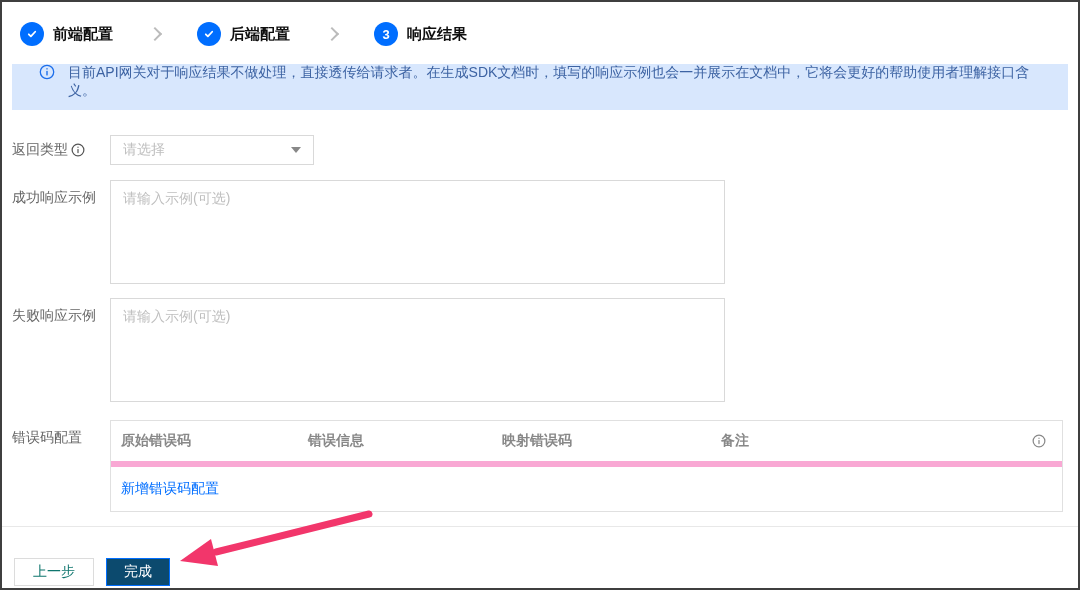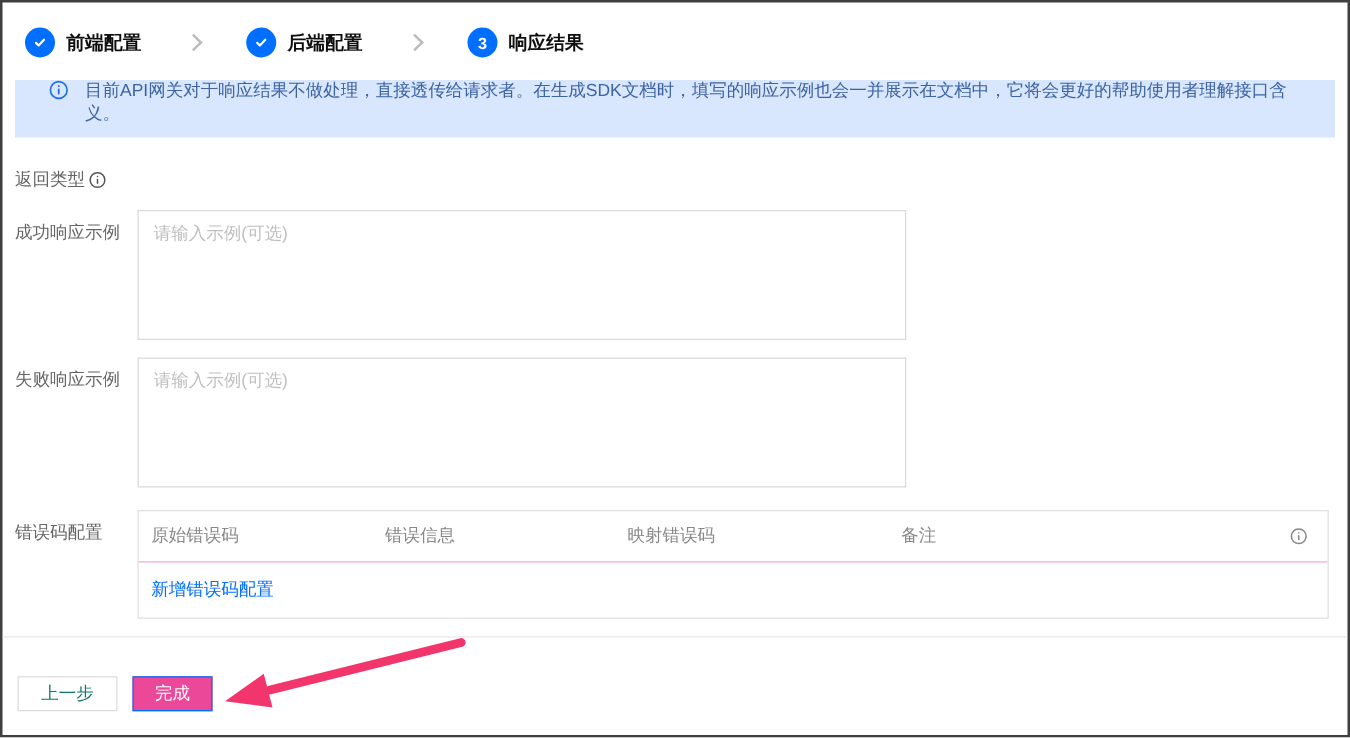--- a/index.html
+++ b/index.html
@@ -33,38 +33,38 @@
     border-top:6px solid #888;}
   .row-textarea{margin-top:15px;}
   .row-textarea2{margin-top:14px;}
   textarea{width:615px;height:104px;box-sizing:border-box;border:1px solid #d9d9d9;resize:none;
     font-family:"Liberation Sans","DejaVu Sans",sans-serif;font-size:14px;padding:9px 12px;color:#333;outline:none;}
   textarea::placeholder{color:#bfbfbf;}
   .label-info{color:#555;display:flex;align-items:center;cursor:pointer;}
   
   .row-table{margin-top:18px;}
   .err-table{flex:1;margin-right:15px;border:1px solid #e0e0e0;background:#fff;}
-  .tbl-head{display:flex;align-items:center;height:40px;border-bottom:1px solid #f9a8d4;
-    font-size:14px;color:#888;font-weight:normal;justify-content:space-between;}
+  .tbl-head{display:flex;align-items:center;height:40px;border-bottom:6px solid #f9a8d4;
+    font-size:14px;color:#888;font-weight:bold;justify-content:space-between;}
   .th{box-sizing:border-box;}
   .th1{width:197px;padding-left:10px;}
   .th2{width:219px;}
   .th3{width:194px;}
   .th4{width:226px;}
   .th5{flex:1;display:flex;align-items:center;justify-content:flex-end;gap:6px;padding-right:16px;}
   .th5 .label-info{color:#888;}
   .tbl-row{height:44px;display:flex;align-items:center;padding-left:10px;}
   .add-link{font-size:14px;color:#006eff;text-decoration:none;cursor:pointer;}
   
   .divider{margin-top:14px;border-top:1px solid #e8e8e8;}
   .footer{display:flex;gap:12px;margin-top:31px;padding-left:12px;}
   .btn{height:28px;box-sizing:border-box;font-size:14px;display:flex;align-items:center;
     justify-content:center;cursor:pointer;font-family:inherit;}
   .btn-prev{width:80px;background:#fff;border:1px solid #dcdcdc;color:#0f766e;}
-  .btn-finish{width:64px;background:#ec4899;border:1px solid #006eff;color:#fff;}
+  .btn-finish{width:64px;background:#0c4a6e;border:1px solid #006eff;color:#fff;}
   
   .arrow-overlay{position:absolute;left:0;top:0;width:1080px;height:590px;pointer-events:none;z-index:10;}
 </style>
 </head>
 <body>
 
 <div class="page">
 
   <div class="steps">
     <div class="step">
@@ -105,20 +105,24 @@
   <div class="row row-select">
     <div class="row-label">
       <span>返回类型</span>
       <span class="label-info">
         <svg width="14" height="14" viewBox="0 0 16 16">
             <circle cx="8" cy="8" r="6.7" fill="none" stroke="currentColor" stroke-width="1.4"></circle>
             <rect x="7.3" y="6.8" width="1.4" height="4.8" rx="0.7" fill="currentColor"></rect>
             <rect x="7.3" y="4" width="1.4" height="1.6" rx="0.7" fill="currentColor"></rect>
           </svg>
       </span>
+    </div>
+    <div class="select-box">
+      <span class="select-placeholder">请选择</span>
+      <span class="caret"></span>
     </div>
   </div>
 
   <div class="row row-textarea">
     <div class="row-label top">
       <span>成功响应示例</span>
     </div>
     <textarea placeholder="请输入示例(可选)" style=""></textarea>
   </div>
 

